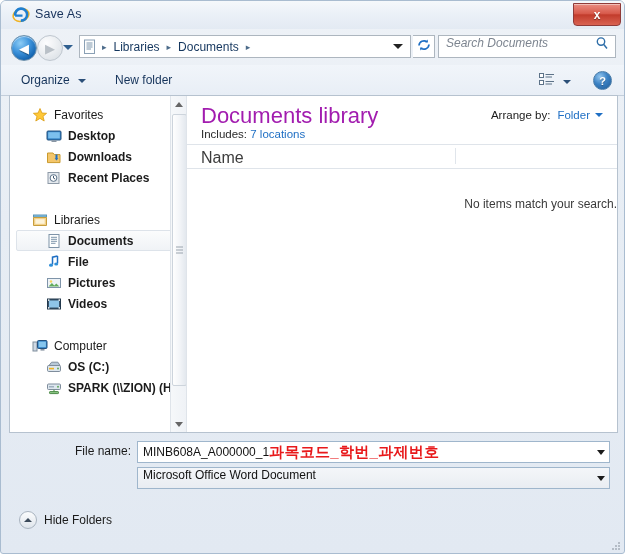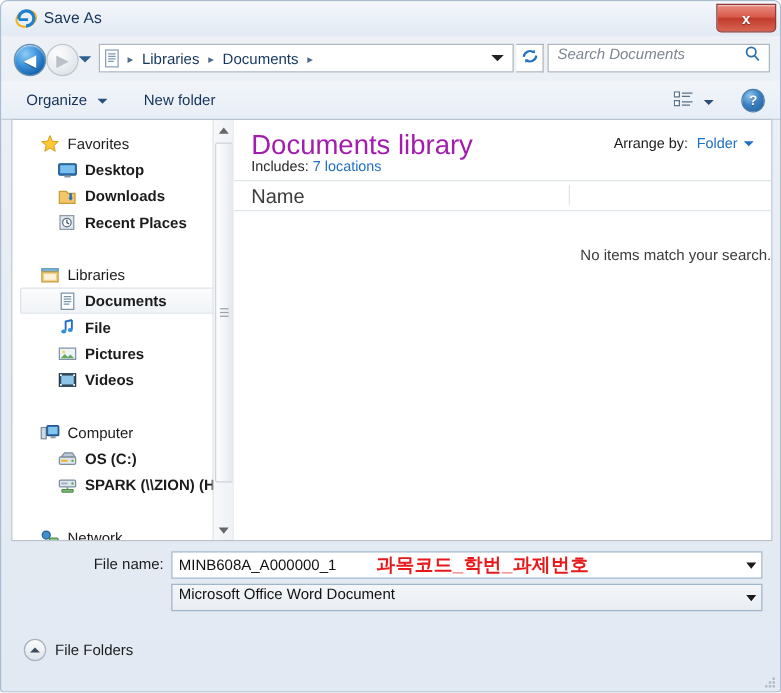--- a/index.html
+++ b/index.html
@@ -436,21 +436,21 @@
     cursor: text;
     overflow: hidden;
   }
   .fn-text {
     margin-left: 5px;
     font-size: 12px;
     color: #111;
     white-space: nowrap;
   }
   .fn-annot {
-    margin-left: 32px;
+    margin-left: 0;
     font-size: 15px;
     font-weight: bold;
     color: #e8191b;
     white-space: nowrap;
     letter-spacing: .3px;
   }
   .fn-drop, .ft-drop {
     position: absolute;
     right: 0; top: 0;
     width: 17px; height: 20px;
@@ -761,31 +761,20 @@
               <path d="M8 9.8v2" stroke="#62ab5e" stroke-width="1.3"></path>
               <rect x="3.5" y="11.6" width="9" height="2" rx=".6" fill="#8fc987" stroke="#4d8a48"></rect>
             </svg>
           </span>
           <span class="nav-label">SPARK (\\ZION) (H:)</span>
         </div>
       </div>
 
       <div class="nav-spacer"></div>
 
-      <div class="nav-group">
-        <div class="nav-row">
-          <span class="nav-ico">
-            <svg width="16" height="16" viewBox="0 0 16 16">
-              <circle cx="5" cy="6" r="3.2" fill="#3f8fd0" stroke="#25608f"></circle>
-              <rect x="7.5" y="8.5" width="7" height="4.5" rx=".8" fill="#8fc987" stroke="#4d8a48"></rect>
-            </svg>
-          </span>
-          <span class="nav-label">Network</span>
-        </div>
-      </div>
 
       <div class="vscroll">
         <div class="vs-arrow vs-up">
           <span class="vs-tri"></span>
         </div>
         <div class="vs-thumb">
           <span class="vs-grip">
               <i></i>
               <i></i>
               <i></i>
@@ -842,21 +831,21 @@
         <span class="drop-tri"></span>
       </span>
     </div>
   </div>
 
   <div id="footer">
     <div class="hide-folders">
       <span class="hf-circle">
         <span class="hf-tri"></span>
       </span>
-      <span class="hf-label">File Folders</span>
+      <span class="hf-label">Hide Folders</span>
     </div>
 
     <span class="grip">
       <i style="left:8px;top:2px;"></i>
       <i style="left:5px;top:5px;"></i>
         <i style="left:8px;top:5px;"></i>
       <i style="left:2px;top:8px;"></i>
         <i style="left:5px;top:8px;"></i>
         <i style="left:8px;top:8px;"></i>
     </span>

